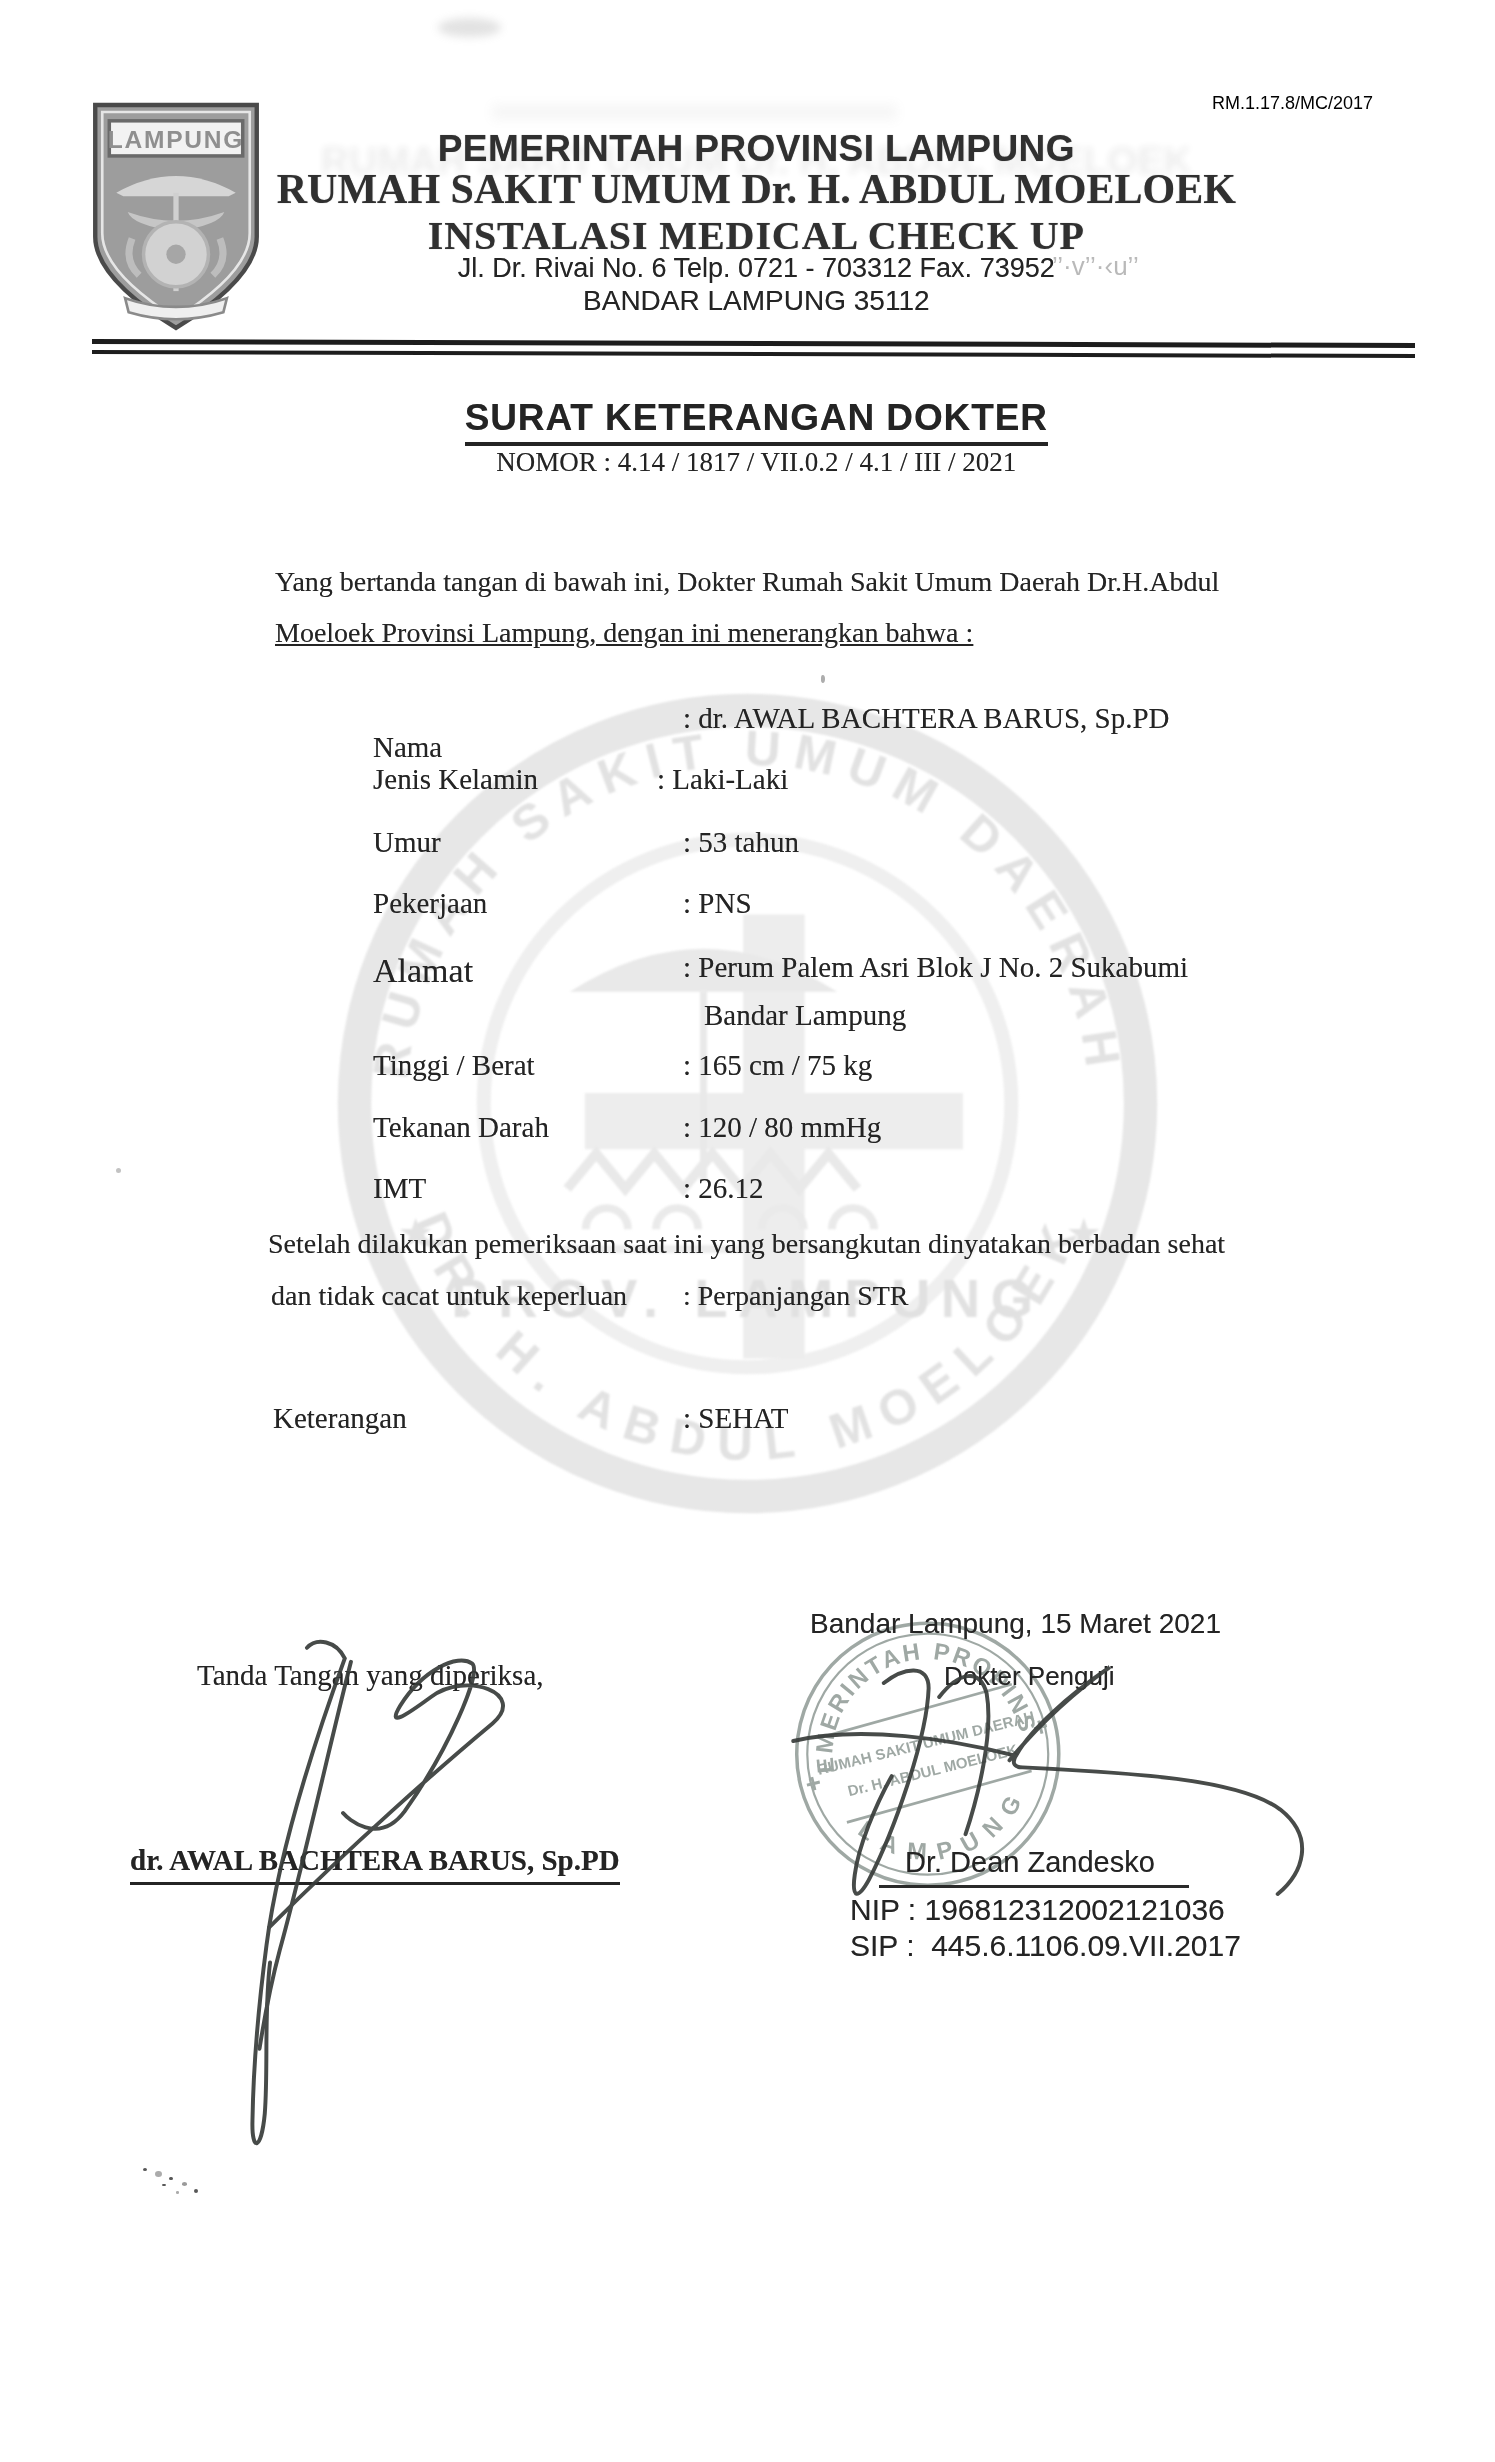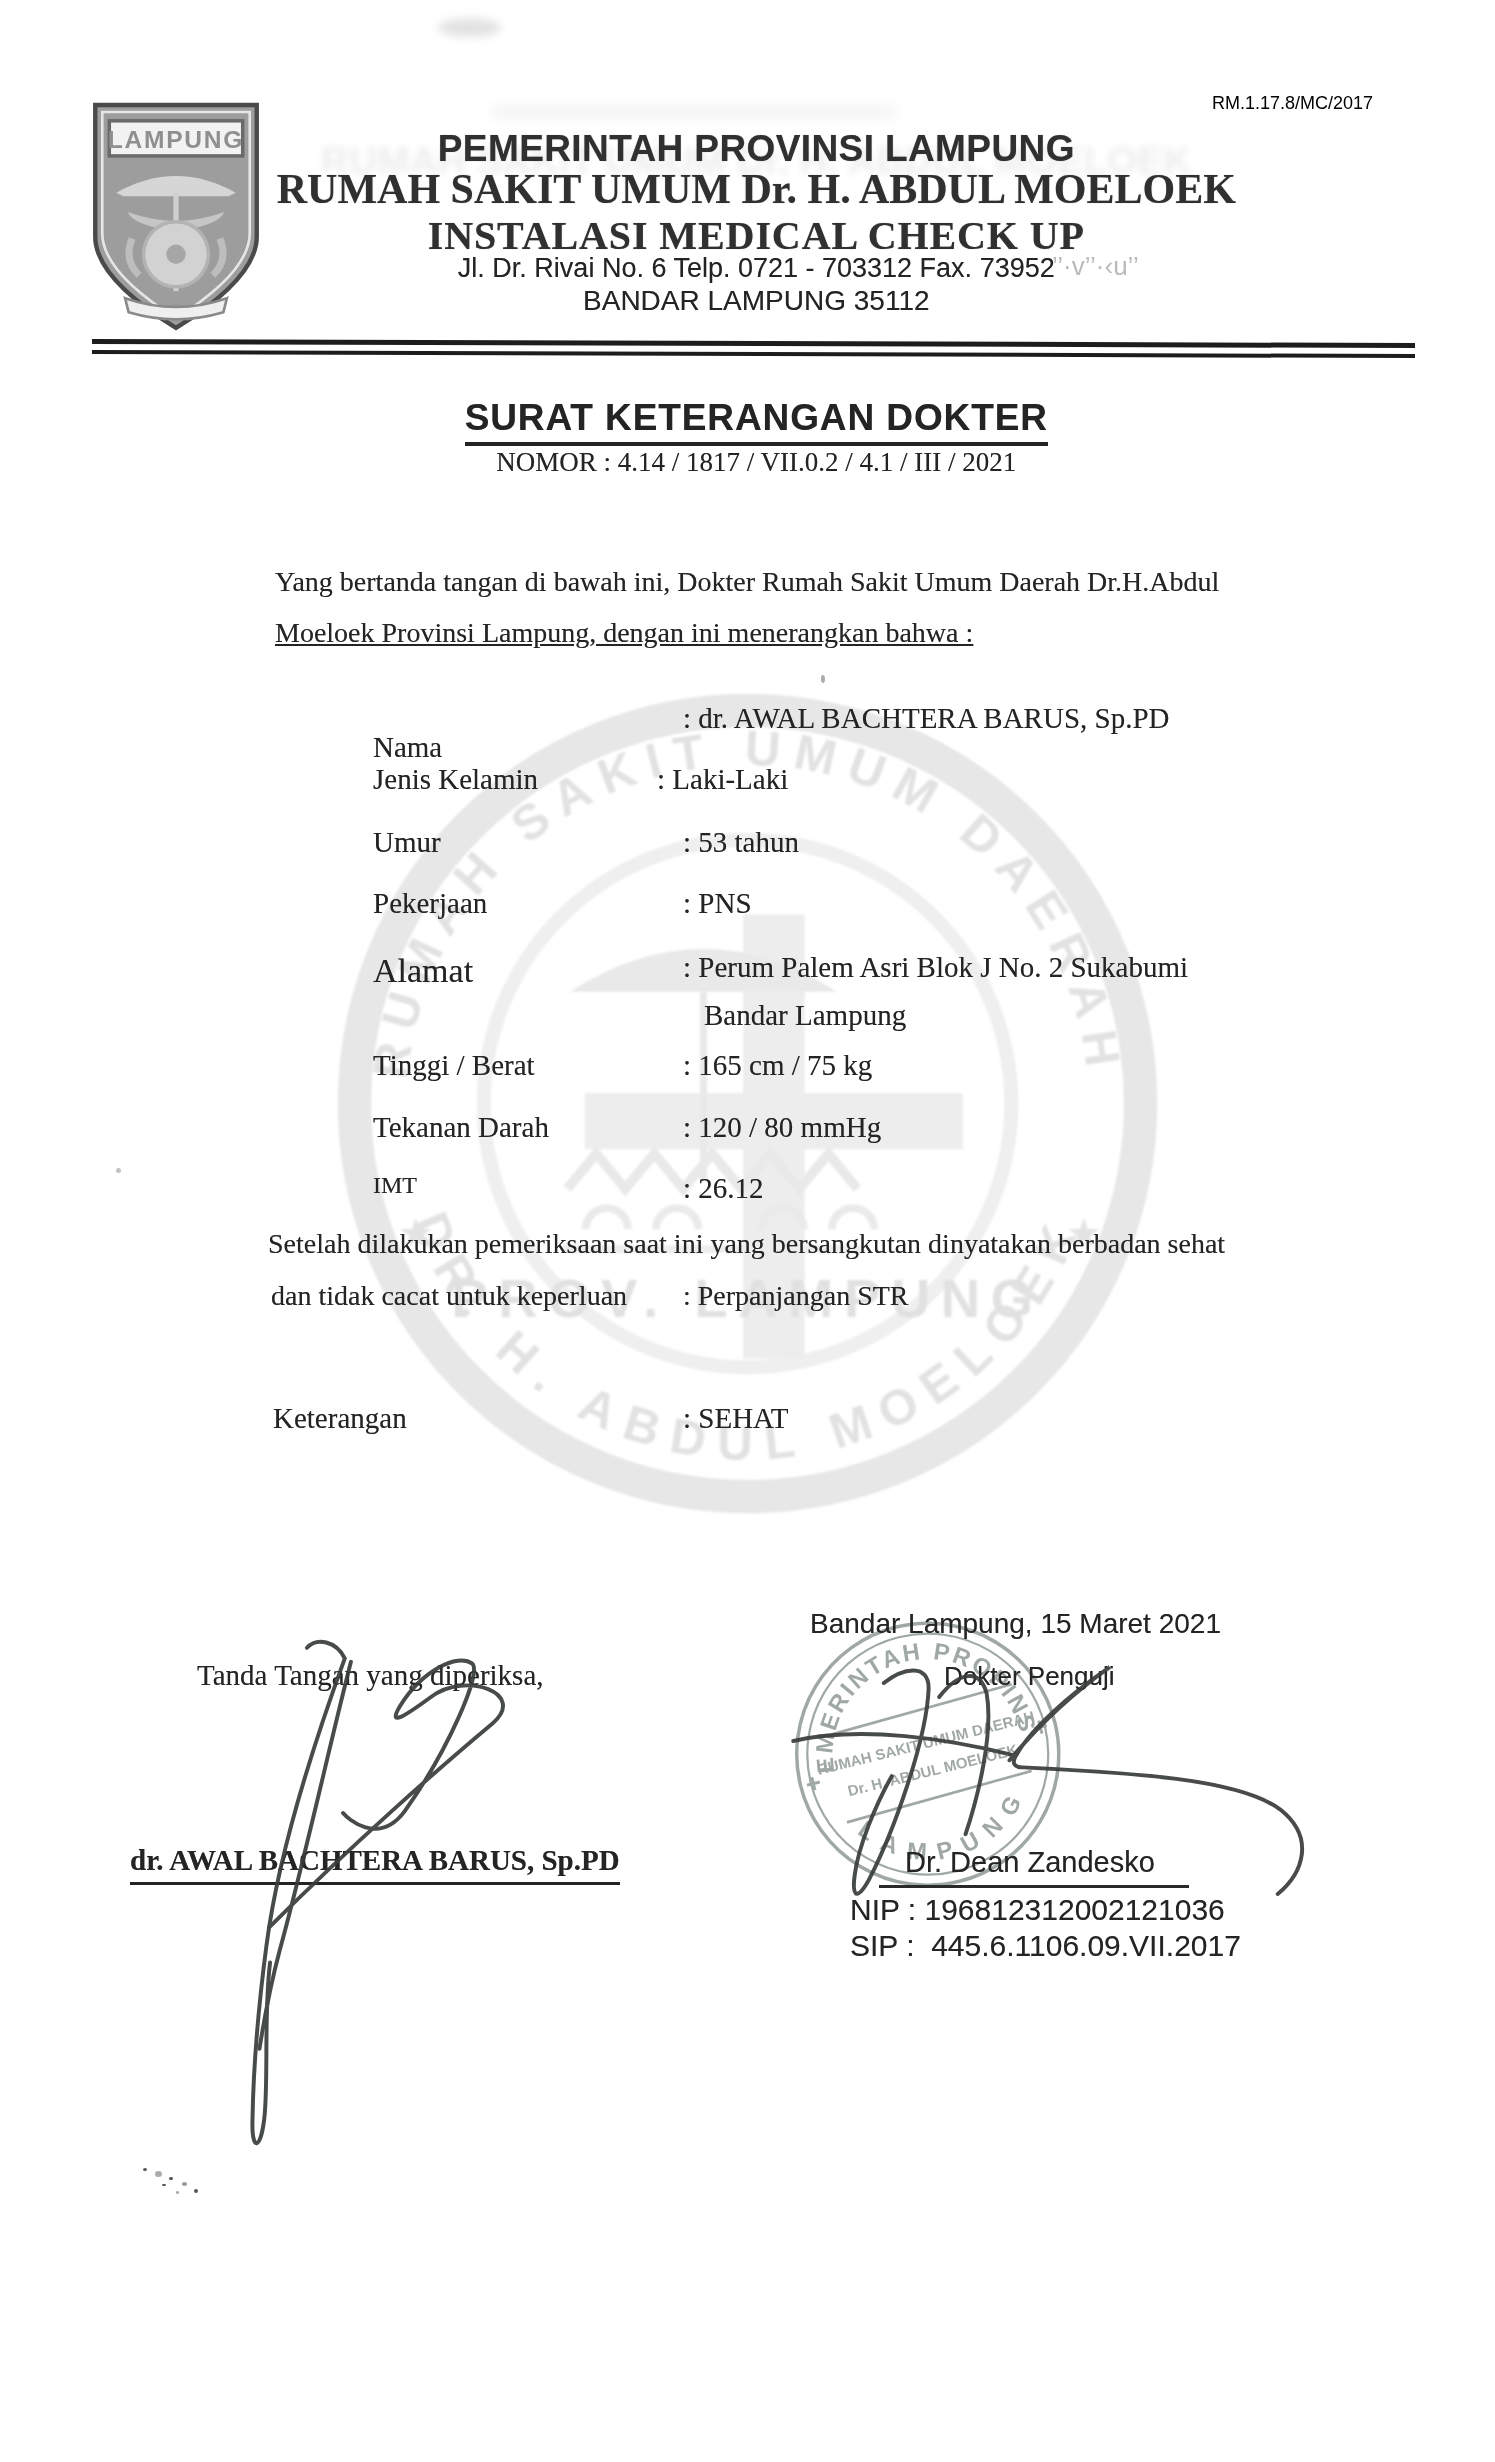--- a/index.html
+++ b/index.html
@@ -112,21 +112,21 @@
   <div class="abs serif ink" style="left:373px;top:951px;font-size:34px;z-index:2;">Alamat</div>
   <div class="abs serif ink" style="left:683px;top:951px;font-size:29px;z-index:2;">: Perum Palem Asri Blok J No. 2 Sukabumi</div>
   <div class="abs serif ink" style="left:704px;top:999px;font-size:29px;z-index:2;">Bandar Lampung</div>
 
   <div class="abs serif ink" style="left:373px;top:1049px;font-size:29px;z-index:2;">Tinggi / Berat</div>
   <div class="abs serif ink" style="left:683px;top:1049px;font-size:29px;z-index:2;">: 165 cm / 75 kg</div>
 
   <div class="abs serif ink" style="left:373px;top:1111px;font-size:29px;z-index:2;">Tekanan Darah</div>
   <div class="abs serif ink" style="left:683px;top:1111px;font-size:29px;z-index:2;">: 120 / 80 mmHg</div>
 
-  <div class="abs serif ink" style="left:373px;top:1172px;font-size:24px;z-index:2;">IMT</div>
+  <div class="abs serif ink" style="left:373px;top:1172px;font-size:29px;z-index:2;">IMT</div>
   <div class="abs serif ink" style="left:683px;top:1172px;font-size:29px;z-index:2;">: 26.12</div>
 
   <div class="abs serif ink" style="left:268px;top:1228px;font-size:28px;z-index:2;">Setelah dilakukan pemeriksaan saat ini yang bersangkutan dinyatakan berbadan sehat</div>
   <div class="abs serif ink" style="left:271px;top:1280px;font-size:28px;z-index:2;">dan tidak cacat untuk keperluan</div>
   <div class="abs serif ink" style="left:683px;top:1280px;font-size:28px;z-index:2;">: Perpanjangan STR</div>
 
   <div class="abs serif ink" style="left:273px;top:1402px;font-size:29px;z-index:2;">Keterangan</div>
   <div class="abs serif ink" style="left:683px;top:1402px;font-size:29px;z-index:2;">: SEHAT</div>
 
   <svg class="abs" style="left:0;top:0;z-index:3;filter:blur(0.5px);opacity:.85;" width="1495" height="2462" viewBox="0 0 1700 2800">

